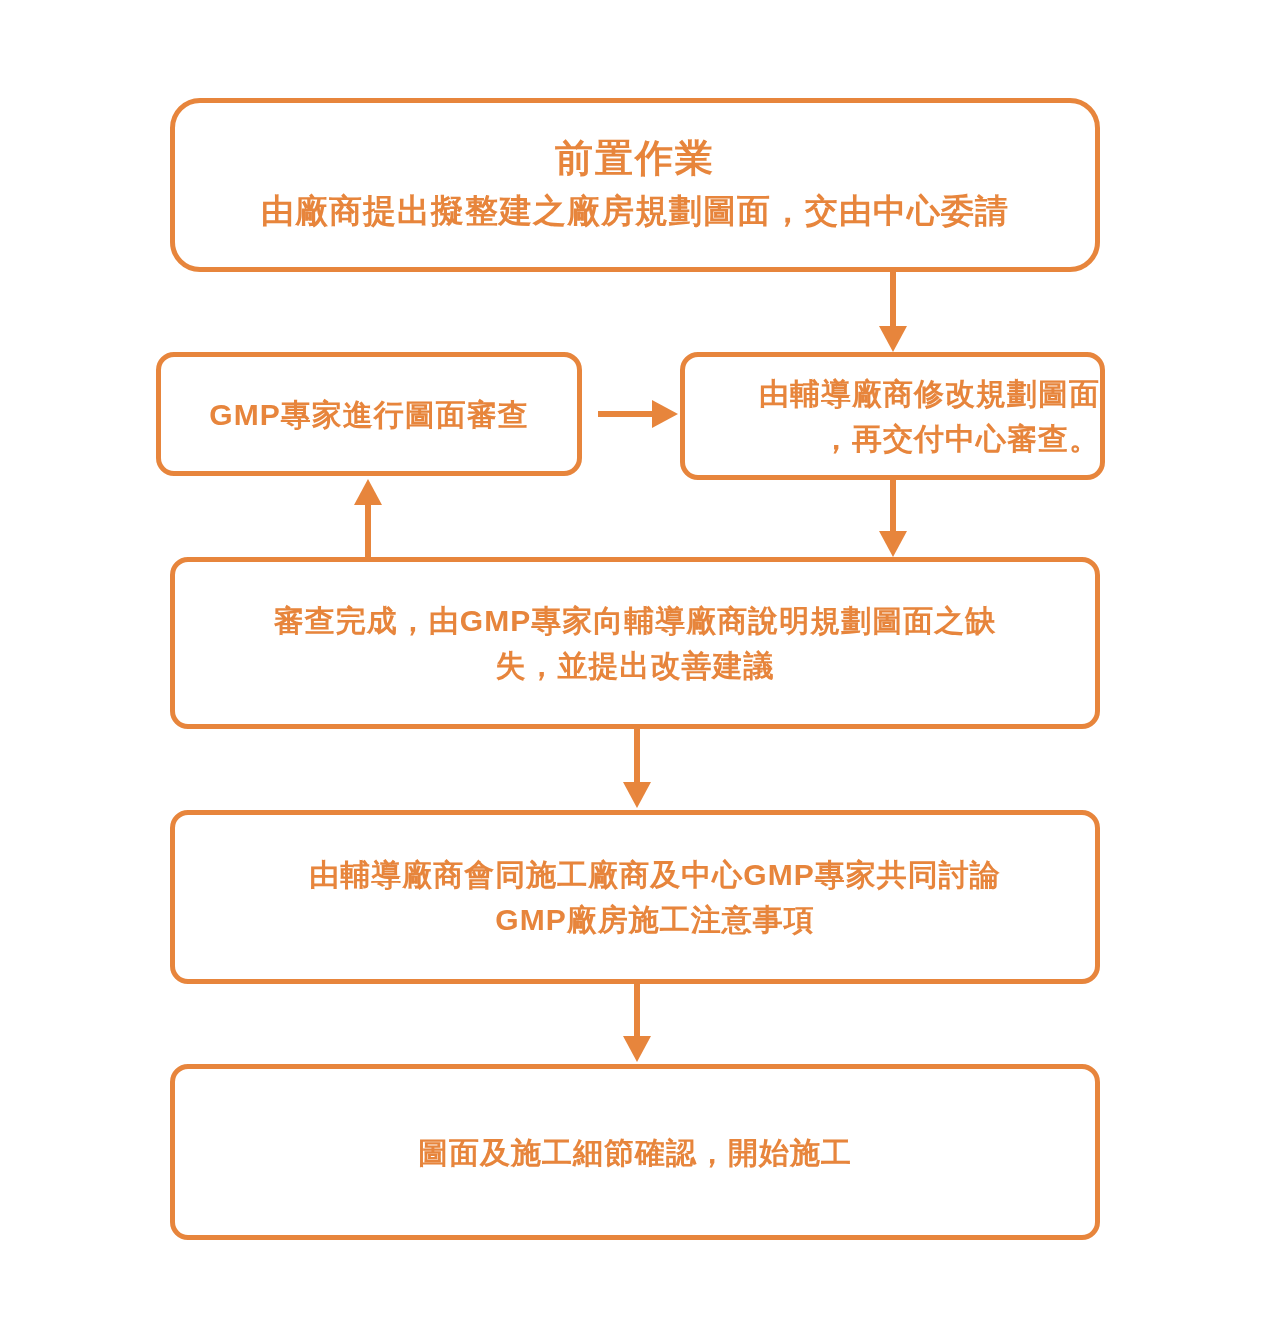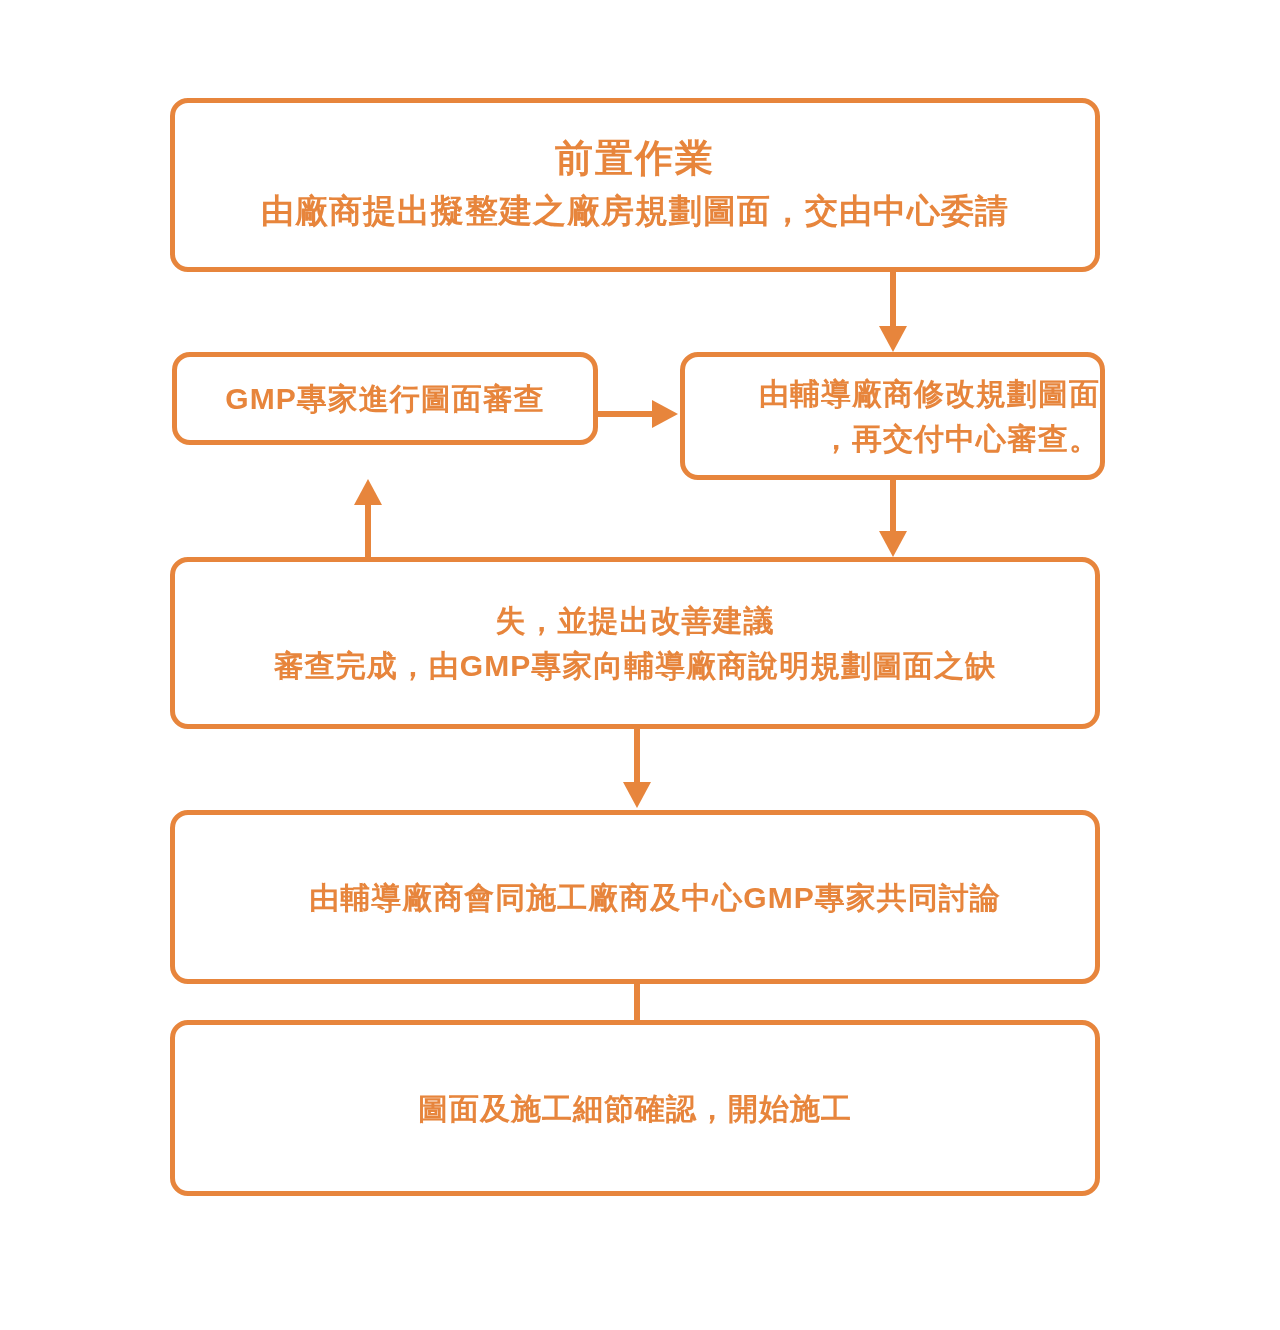--- a/index.html
+++ b/index.html
@@ -71,26 +71,26 @@
   }
   .a-head-right {
     position: absolute;
     width: 0; height: 0;
     border-top: 14px solid transparent;
     border-bottom: 14px solid transparent;
     border-left: 26px solid var(--accent);
   }
 
   
-  #box-pre-work          { left: 170px; top: 98px;   width: 930px; height: 174px; }
-  #box-gmp-review        { left: 172px; top: 352px;  width: 426px; height: 93px; }
+  #box-pre-work          { left: 170px; top: 98px;   width: 930px; height: 174px; border-radius: 30px; }
+  #box-gmp-review        { left: 156px; top: 352px;  width: 426px; height: 124px; }
   #box-vendor-revise     { left: 680px; top: 352px;  width: 425px; height: 128px; align-items: flex-end; }
   #box-review-complete   { left: 170px; top: 557px;  width: 930px; height: 172px; }
   #box-joint-discussion  { left: 170px; top: 810px;  width: 930px; height: 174px; padding-left: 40px; }
-  #box-start-construction{ left: 170px; top: 1020px; width: 930px; height: 176px; font-family: Liberation Serif, serif; }
+  #box-start-construction{ left: 170px; top: 1064px; width: 930px; height: 176px; font-family: Liberation Serif, serif; }
 </style>
 </head>
 <body>
 
 <div class="canvas">
 
   <div class="flow-box" id="box-pre-work">
     <div class="box-title">前置作業</div>
     <div class="box-line">由廠商提出擬整建之廠房規劃圖面，交由中心委請</div>
   </div>
@@ -118,31 +118,32 @@
     <div class="a-line-v" style="left:890px; top:480px; height:55px;"></div>
     <div class="a-head-down" style="left:879px; top:531px;"></div>
   </div>
 
   <div>
     <div class="a-head-up" style="left:354px; top:479px;"></div>
     <div class="a-line-v" style="left:365px; top:501px; height:56px;"></div>
   </div>
 
   <div class="flow-box" id="box-review-complete">
+    <div class="box-line-lg">審查完成，由GMP專家向輔導廠商說明規劃圖面之缺</div>
     <div class="box-line-lg">失，並提出改善建議</div>
-    <div class="box-line-lg">審查完成，由GMP專家向輔導廠商說明規劃圖面之缺</div>
   </div>
 
   <div>
     <div class="a-line-v" style="left:634px; top:729px; height:57px;"></div>
     <div class="a-head-down" style="left:623px; top:782px;"></div>
   </div>
 
   <div class="flow-box" id="box-joint-discussion">
     <div class="box-line-lg">由輔導廠商會同施工廠商及中心GMP專家共同討論</div>
+    <div class="box-line-lg">GMP廠房施工注意事項</div>
   </div>
 
   <div>
     <div class="a-line-v" style="left:634px; top:984px; height:56px;"></div>
     <div class="a-head-down" style="left:623px; top:1036px;"></div>
   </div>
 
   <div class="flow-box" id="box-start-construction">
     <div class="box-line-lg">圖面及施工細節確認，開始施工</div>
   </div>

